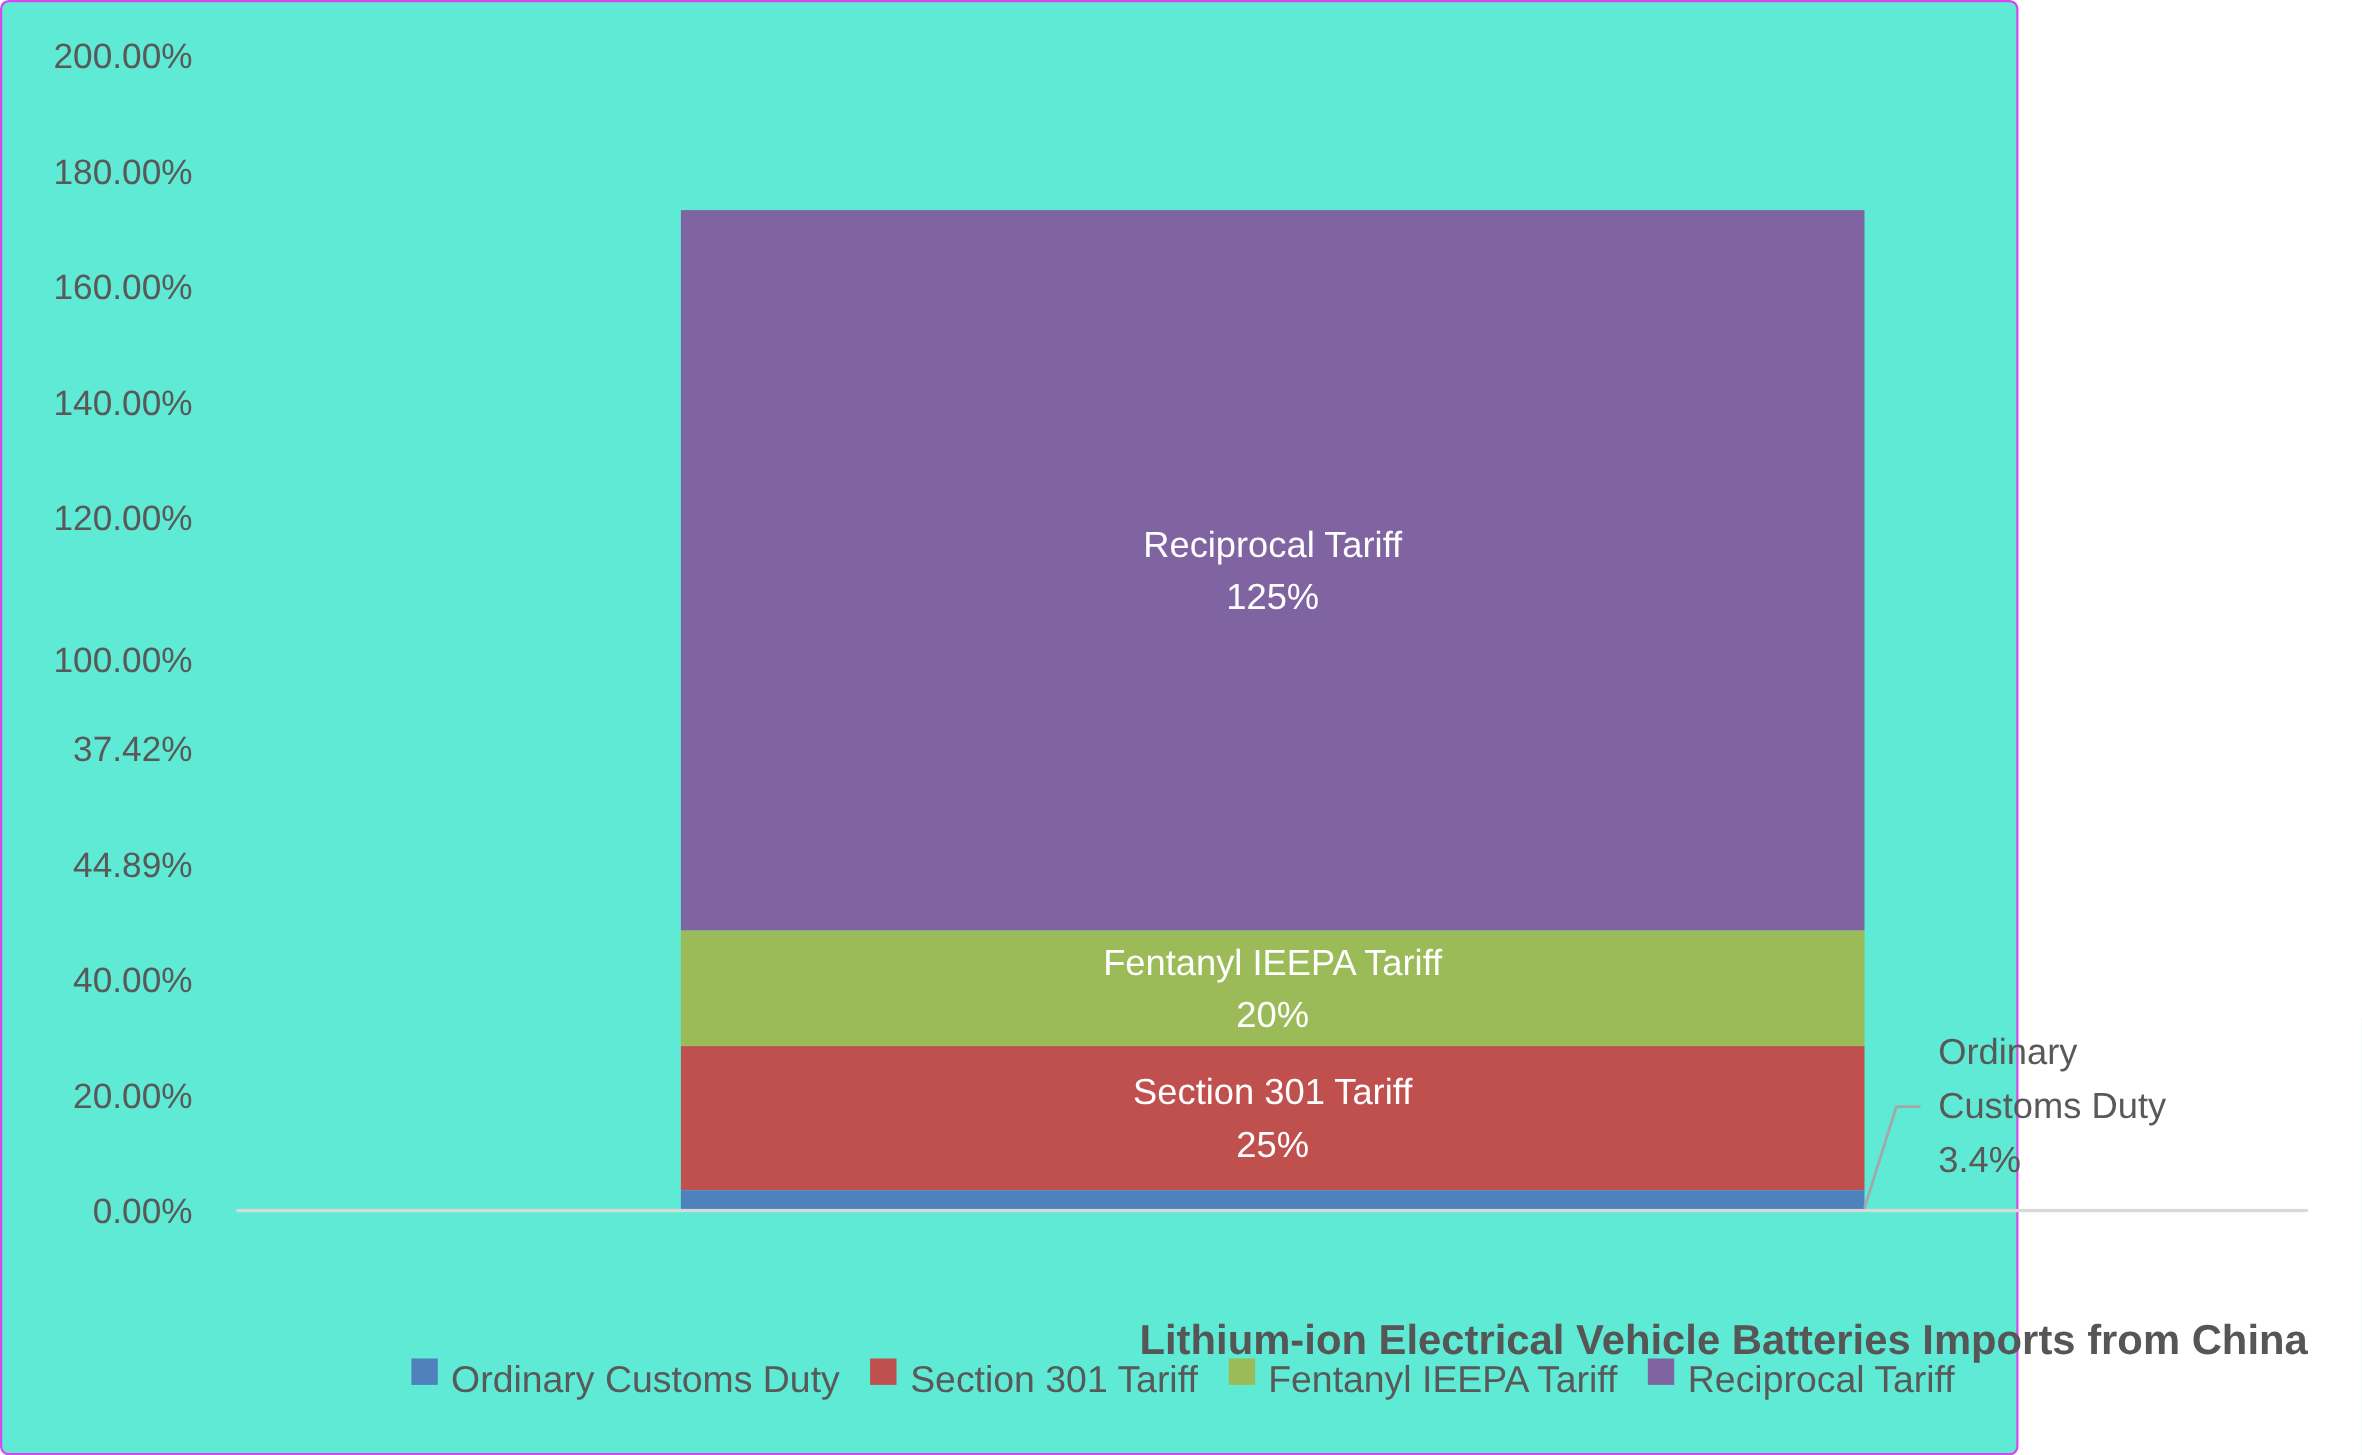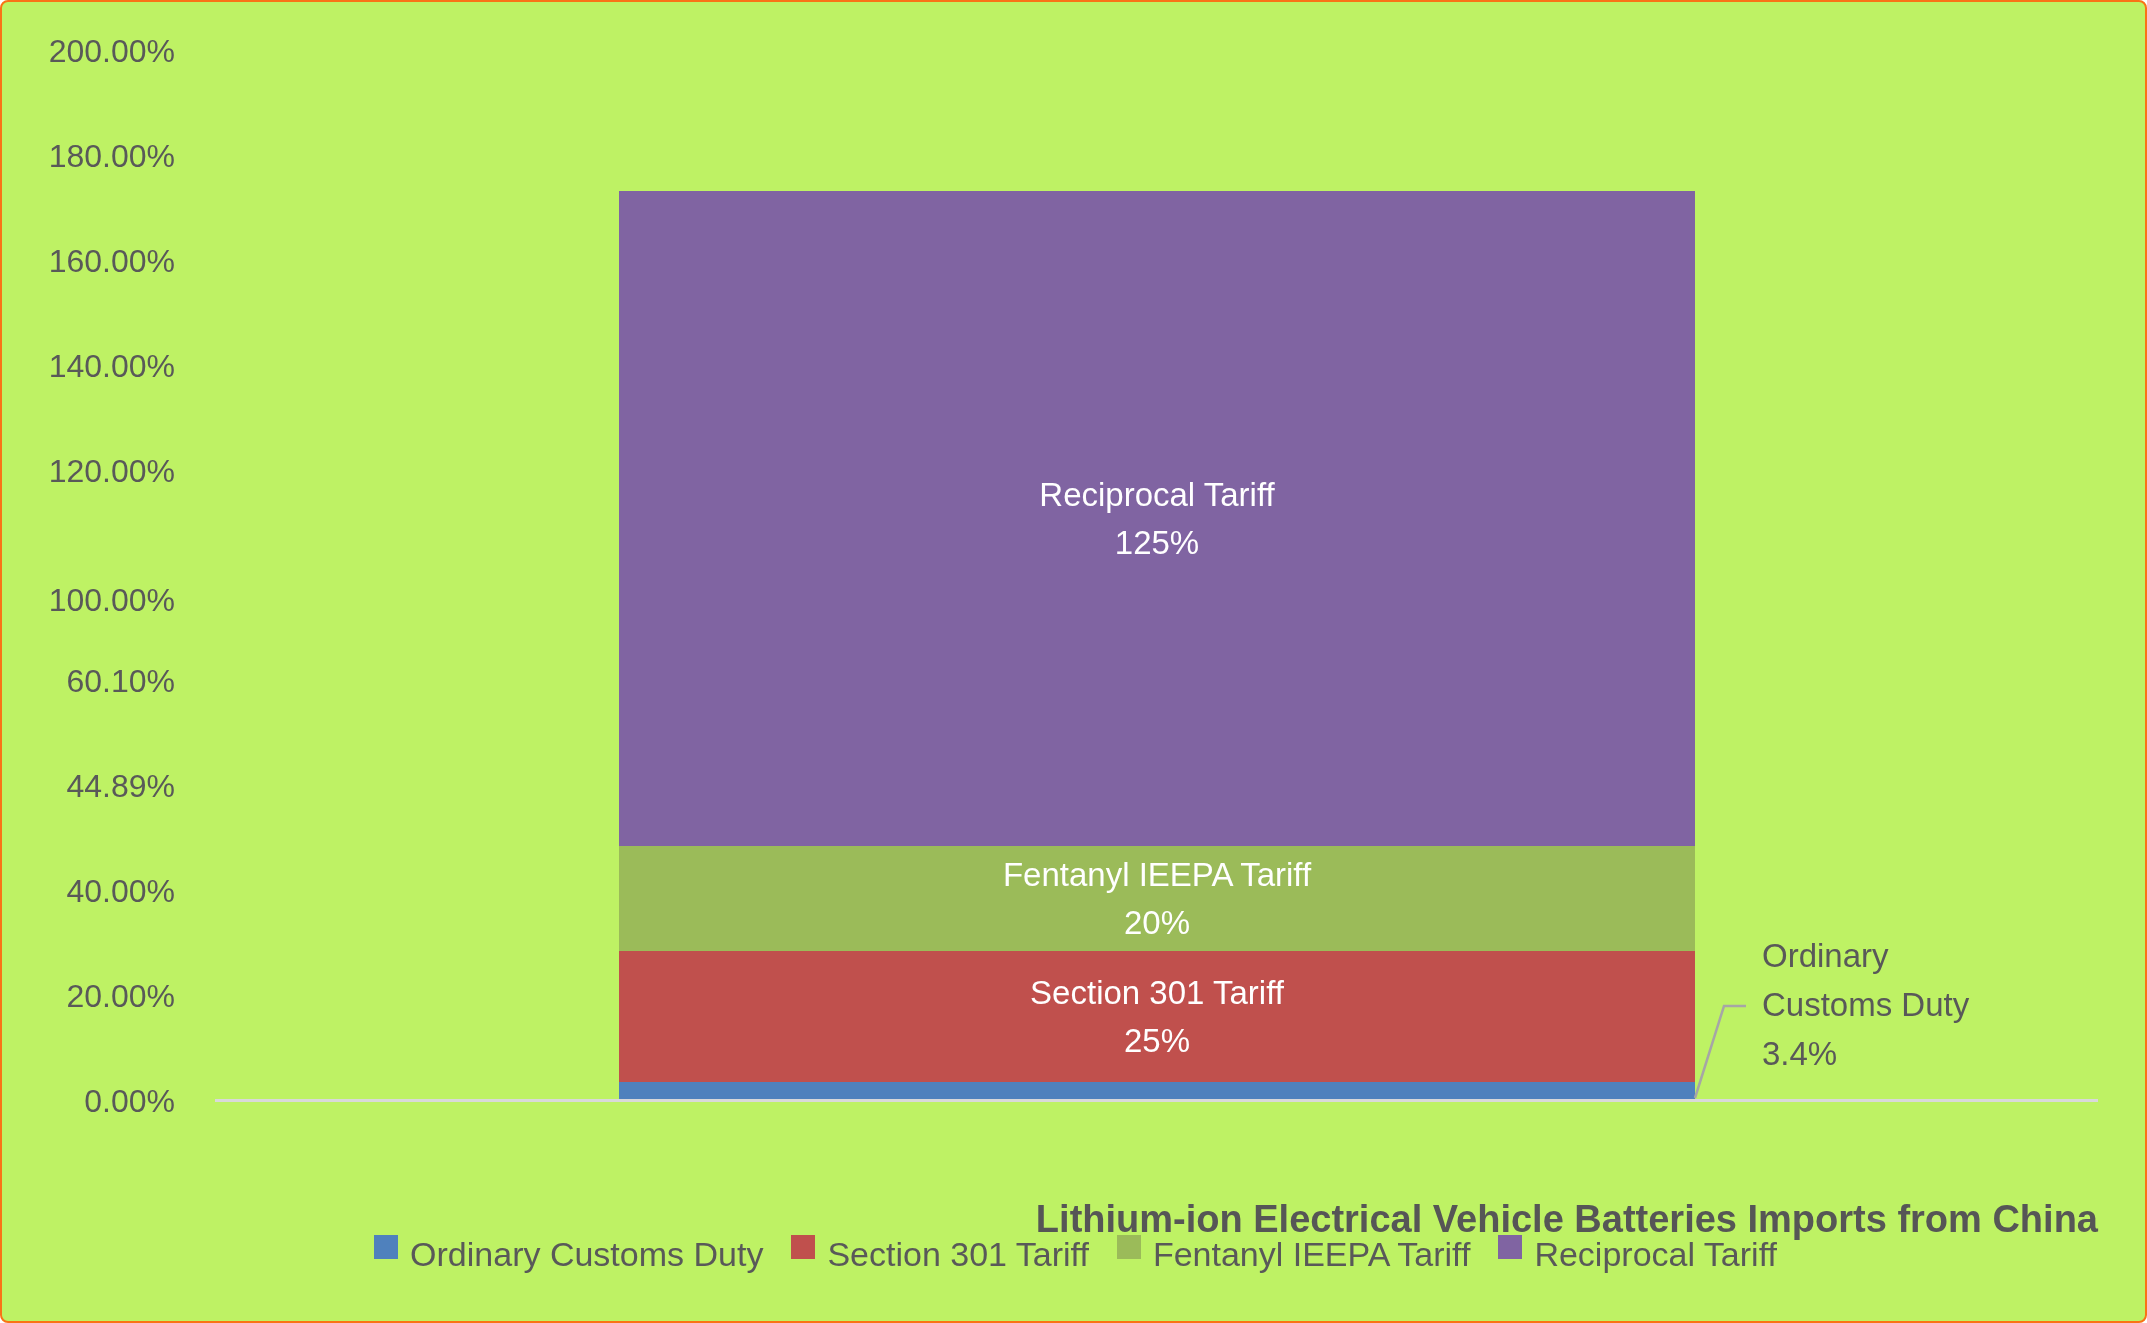--- a/index.html
+++ b/index.html
@@ -3,23 +3,23 @@
 <meta charset="utf-8">
 <style>
   * { margin: 0; padding: 0; box-sizing: border-box; }
   html, body { background: #ffffff; }
   body {
     font-family: "Liberation Sans", "DejaVu Sans", sans-serif;
     width: 2147px; height: 1323px; overflow: hidden;
   }
   .stage {
     position: relative;
-    width: 2147px; height: 1323px;
-    background: #bef264;
-    border: 2px solid #f97316;
+    width: 1835px; height: 1323px;
+    background: #5eead4;
+    border: 2px solid #d946ef;
     border-radius: 8px;
   }
   
   .ytick {
     position: absolute;
     left: 0; width: 173px;
     text-align: right;
     font-size: 32px; line-height: 40px;
     color: #595959;
     white-space: nowrap;
@@ -79,21 +79,21 @@
 <body>
 
 <div class="stage">
 
   <div class="ytick" style="top:29px">200.00%</div>
   <div class="ytick" style="top:134px">180.00%</div>
   <div class="ytick" style="top:239px">160.00%</div>
   <div class="ytick" style="top:344px">140.00%</div>
   <div class="ytick" style="top:449px">120.00%</div>
   <div class="ytick" style="top:578px">100.00%</div>
-  <div class="ytick" style="top:659px">60.10%</div>
+  <div class="ytick" style="top:659px">37.42%</div>
   <div class="ytick" style="top:764px">44.89%</div>
   <div class="ytick" style="top:869px">40.00%</div>
   <div class="ytick" style="top:974px">20.00%</div>
   <div class="ytick" style="top:1079px">0.00%</div>
 
   <div class="axis-line" style="background-color: rgb(217, 217, 217);"></div>
 
   <div class="segment" style="top: 189px; height: 655px; background-color: rgb(128, 100, 162);">
     <div class="seg-label">
       <div>Reciprocal Tariff</div>

